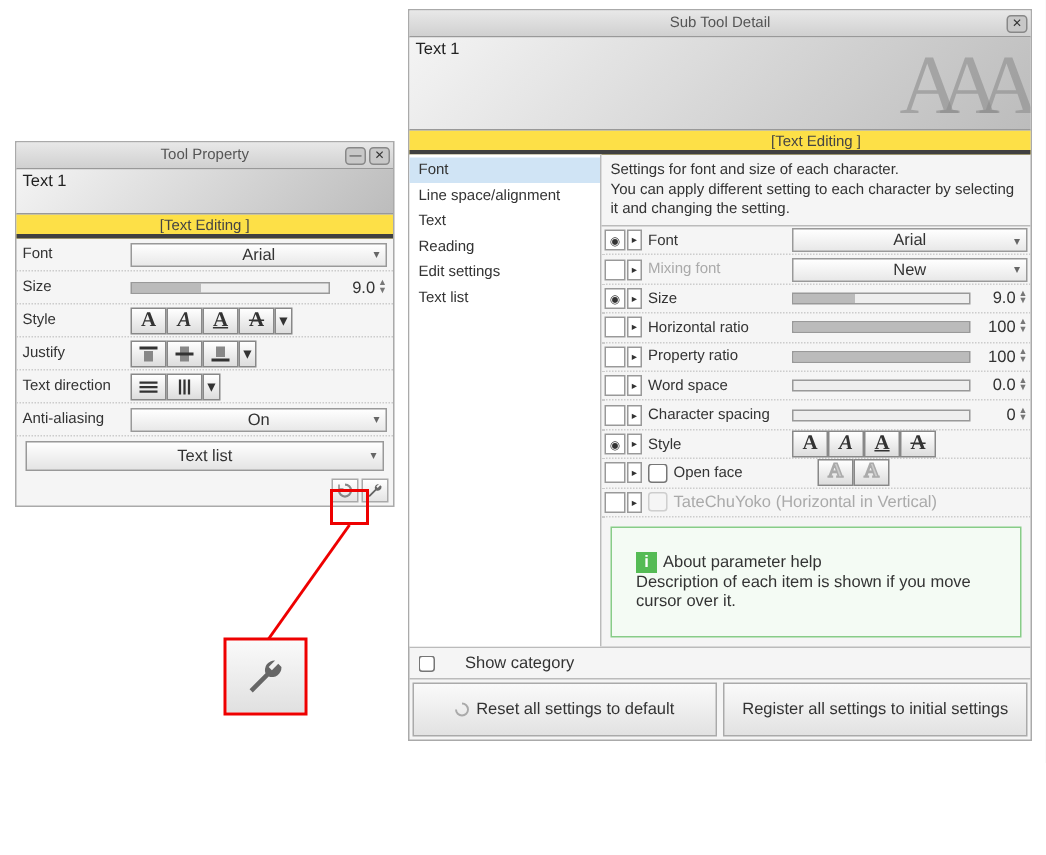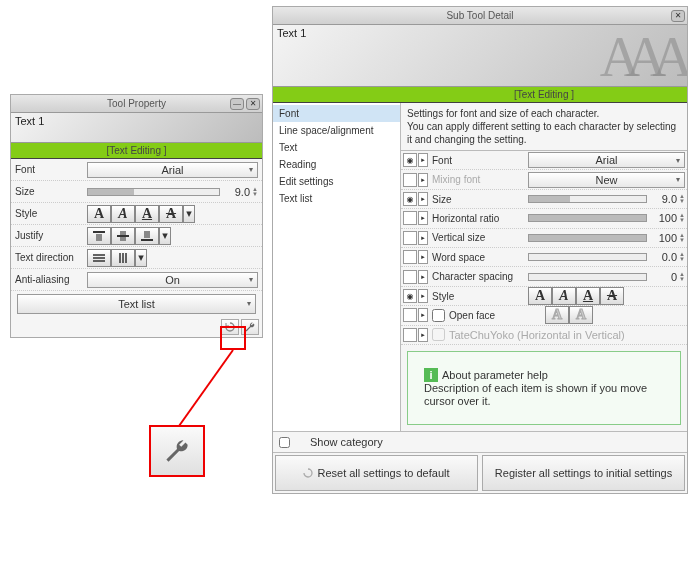--- a/index.html
+++ b/index.html
@@ -5,21 +5,21 @@
 *{box-sizing:border-box;margin:0;padding:0;font-family:Arial,sans-serif;font-size:11px;color:#333}
 body{background:#fff;width:697px;height:570px;position:relative}
 .panel{position:absolute;background:#f5f5f5;border:1px solid #aaa}
 .titlebar{height:18px;background:linear-gradient(#e8e8e8,#d0d0d0);display:flex;align-items:center;justify-content:center;position:relative;border-bottom:1px solid #999}
 .titlebar .t{font-size:10px;color:#555}
 .tb-btns{position:absolute;right:2px;display:flex;gap:2px}
 .tb-btn{width:14px;height:12px;background:#c8c8c8;border:1px solid #888;border-radius:3px;display:flex;align-items:center;justify-content:center;font-size:8px;cursor:pointer}
 .banner{height:62px;background:linear-gradient(135deg,#f4f4f4,#bcbcbc);position:relative;overflow:hidden;border-bottom:1px solid #999}
 .banner-txt{position:absolute;left:4px;top:2px;font-size:11px;color:#222}
 .banner .aa{position:absolute;right:8px;top:0;font-size:56px;color:rgba(140,140,140,.6);font-family:Georgia,serif;letter-spacing:-14px}
-.sect{height:16px;background:#84cc16;border-bottom:1px solid #404040;text-align:center;font-size:10px;color:#444;line-height:16px}
+.sect{height:16px;background:#fde047;border-bottom:3px solid #404040;text-align:center;font-size:10px;color:#444;line-height:16px}
 .row{display:flex;align-items:center;height:22px;padding:0 4px;border-bottom:1px dotted #ccc}
 .lbl{flex:0 0 72px;font-size:10px;color:#333}
 .dd{flex:1;height:16px;background:linear-gradient(#fff,#e8e8e8);border:1px solid #999;display:flex;align-items:center;justify-content:center;font-size:10px;position:relative;cursor:pointer}
 .dd::after{content:"▾";position:absolute;right:4px;font-size:8px;color:#666}
 .slider{flex:1;height:8px;background:linear-gradient(to right,#bbb 35%,#eee 35%);border:1px solid #999;margin-right:4px}
 .spin{width:34px;display:flex;align-items:center;font-size:10px;justify-content:flex-end}
 .spin .arr{display:flex;flex-direction:column;margin-left:2px}
 .spin .arr span{font-size:6px;line-height:5px;color:#777;cursor:pointer}
 .btnrow{display:flex;gap:0}
 .tbtn{width:24px;height:18px;background:linear-gradient(#fff,#ddd);border:1px solid #888;display:flex;align-items:center;justify-content:center;cursor:pointer}
@@ -234,21 +234,21 @@
             <span>100</span>
             <div class="arr">
               <span>▲</span>
               <span>▼</span>
             </div>
           </div>
         </div>
       <div class="drow">
           <div class="eye"></div>
           <div class="tri">▸</div>
-          <span class="dlbl">Vertical size</span>
+          <span class="dlbl">Property ratio</span>
           <div class="slider" style="background:linear-gradient(to right,#bbb 100%,#eee 100%)"></div>
           <div class="spin">
             <span>100</span>
             <div class="arr">
               <span>▲</span>
               <span>▼</span>
             </div>
           </div>
         </div>
       <div class="drow">

